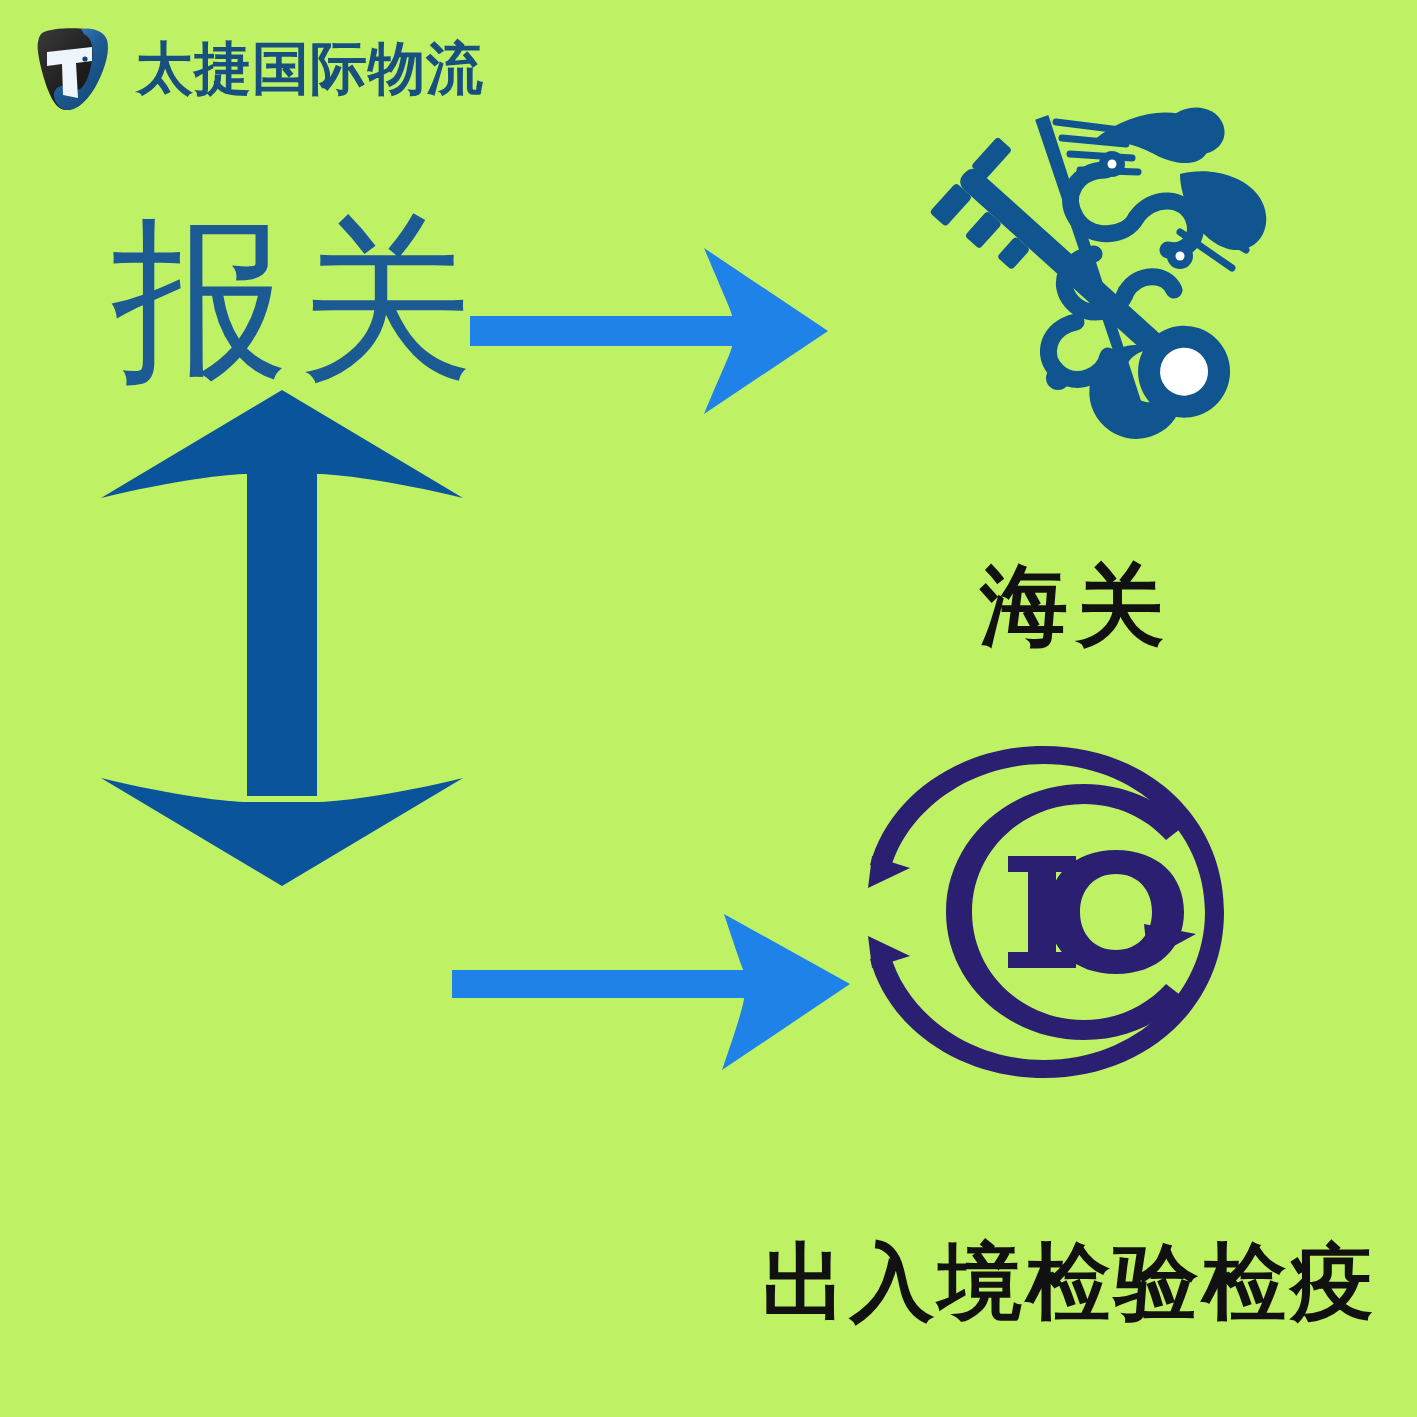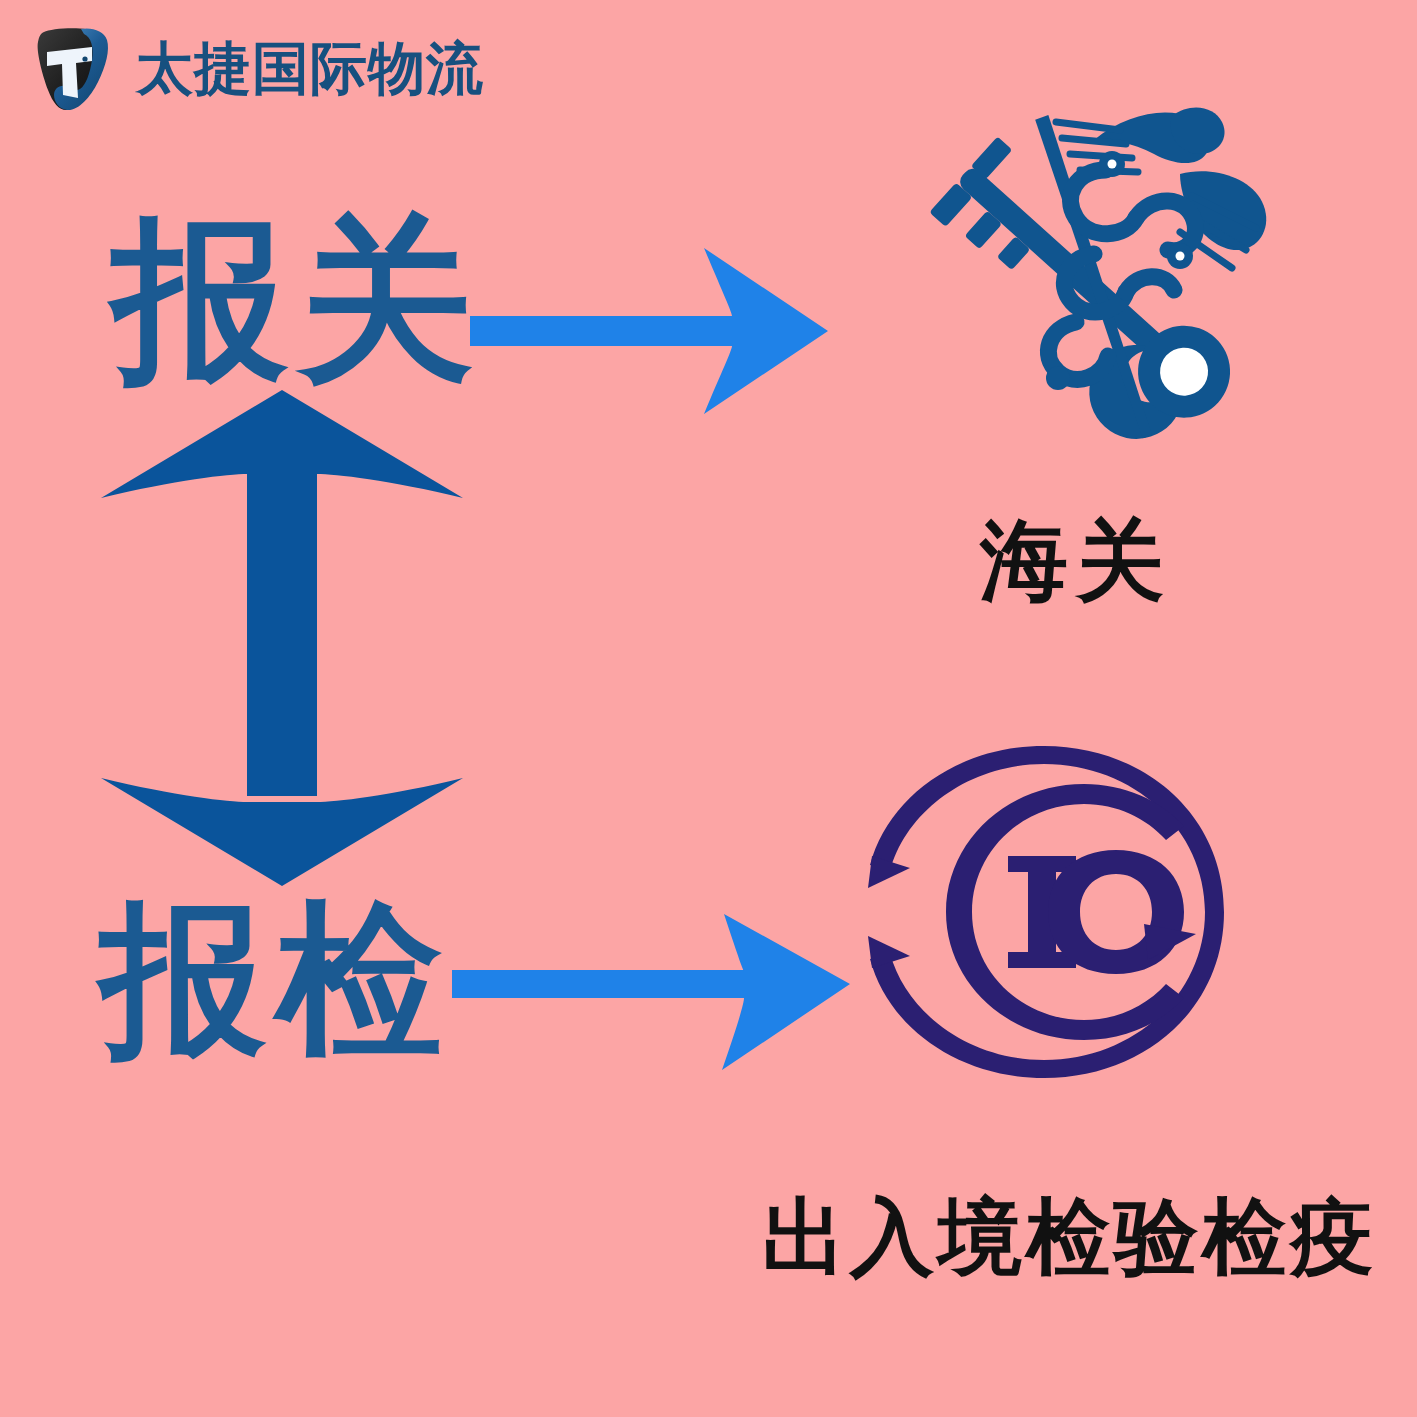--- a/index.html
+++ b/index.html
@@ -8,21 +8,21 @@
     padding: 0;
     background: #ffffff;
   }
   body {
     font-family: "Liberation Serif", "DejaVu Serif", serif;
   }
   #canvas {
     position: relative;
     width: 1417px;
     height: 1417px;
-    background: #fca5a5;
+    background: #bef264;
     overflow: hidden;
   }
 
   
   #brand {
     position: absolute;
     left: 18px;
     top: 16px;
     display: flex;
     align-items: center;
@@ -43,21 +43,21 @@
     white-space: nowrap;
   }
 
   
   .layer { position: absolute; }
 
   
   .process-label {
     position: absolute;
     font-family: "Liberation Serif", "DejaVu Serif", serif;
-    font-weight: bold;
+    font-weight: normal;
     color: #1b5a92;
     line-height: 1;
     white-space: nowrap;
     letter-spacing: 10px;
   }
   #label-baoguan {
     left: 112px;
     top: 214px;
     font-size: 176px;
   }
@@ -68,20 +68,21 @@
   }
 
   
   .agency-caption {
     position: absolute;
     font-family: "Liberation Serif", "DejaVu Serif", serif;
     font-weight: bold;
     color: #111111;
     line-height: 1;
     white-space: nowrap;
+    margin-top: 45px;
   }
   #caption-customs {
     left: 980px;
     top: 518px;
     font-size: 88px;
     letter-spacing: 8px;
   }
   #caption-ciq {
     left: 762px;
     top: 1196px;
@@ -181,21 +182,20 @@
 
       <path d="M187 508
                L 6 400
                C 80 418, 134 424, 152 424
                L 222 424
                C 240 424, 294 418, 368 400
                Z" fill="#0a549b"></path>
     </svg>
   </div>
 
-  <div id="label-baojian" class="process-label">报检</div>
 
   <div id="arrow-bottom" class="layer">
     <svg viewBox="0 0 400 170" width="400" height="170" aria-hidden="true">
       <rect x="0" y="58" width="292" height="28" fill="#1f82e8"></rect>
       <path d="M398 72
                L 272 2
                C 286 44, 292 62, 292 58
                L 292 86
                C 292 92, 284 118, 270 158
                Z" fill="#1f82e8"></path>

